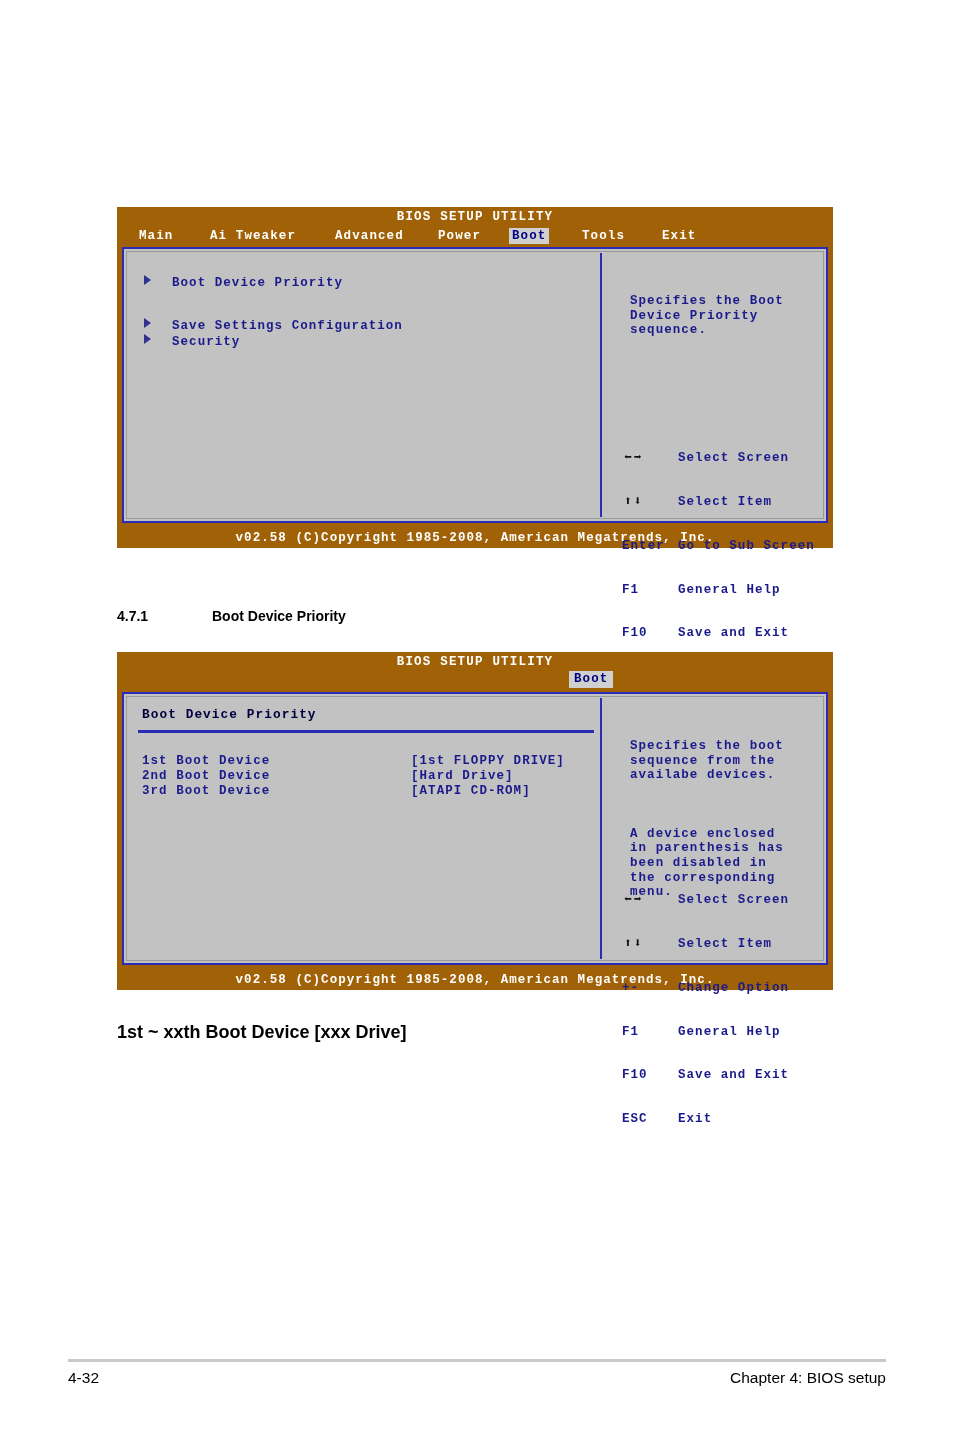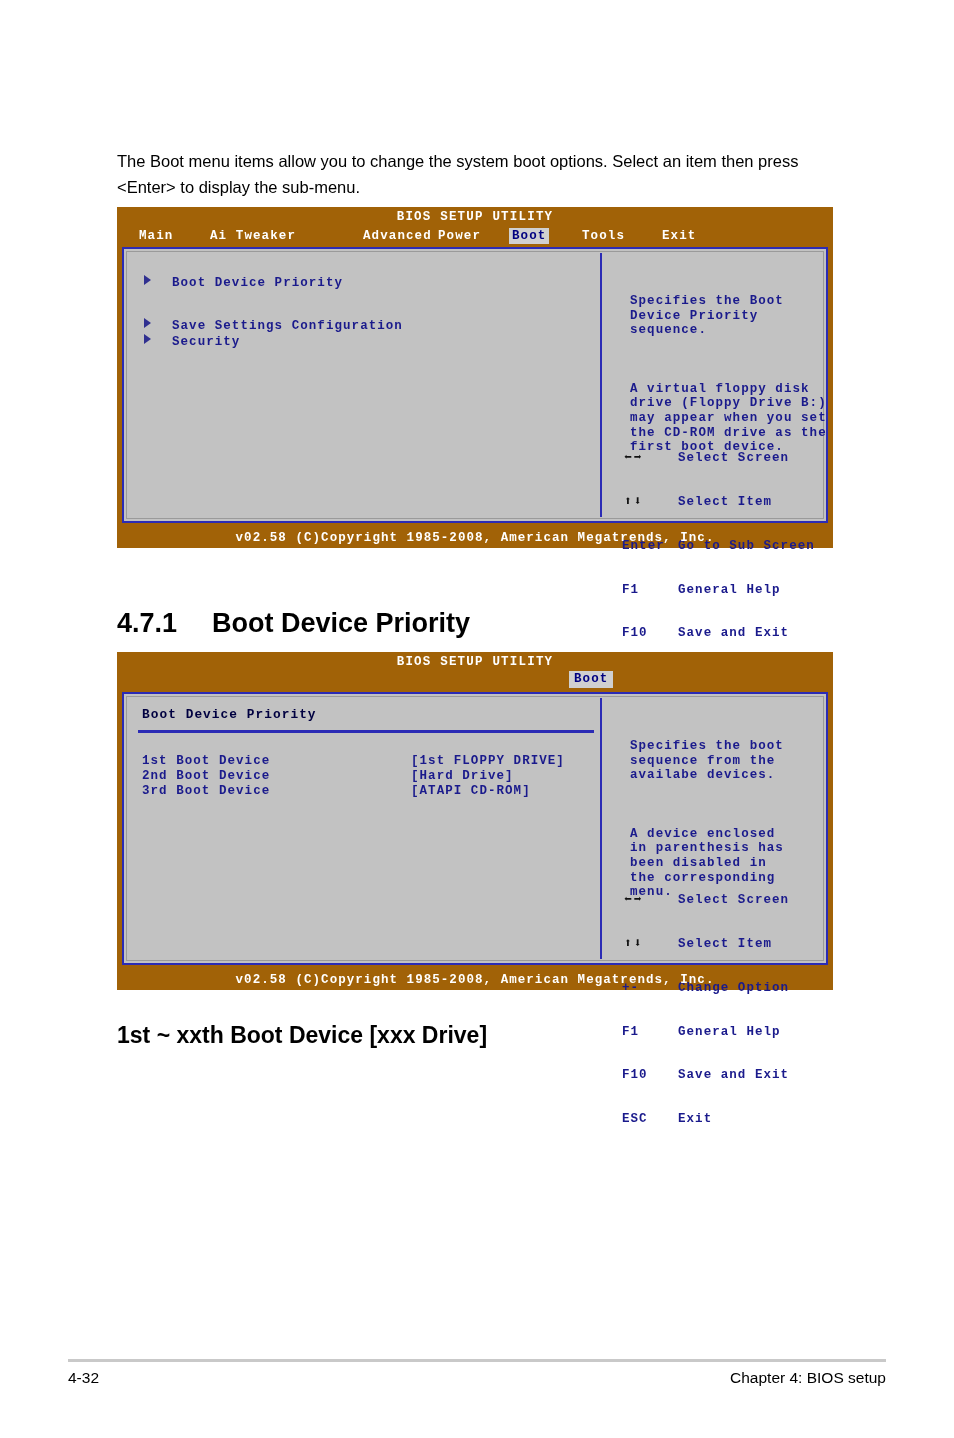--- a/index.html
+++ b/index.html
@@ -32,31 +32,31 @@
     font-weight: bold;
     letter-spacing: -0.2px;
     white-space: nowrap;
   }
   .h1 .num { display: inline-block; width: 103px; }
 
   .h2 {
     position: absolute;
     left: 117px;
     top: 608px;
-    font-size: 27px;
+    font-size: 14px;
     font-weight: bold;
     white-space: nowrap;
   }
   .h2 .num { display: inline-block; width: 95px; }
 
   .h3 {
     position: absolute;
     left: 117px;
     top: 1022px;
-    font-size: 23px;
+    font-size: 18px;
     font-weight: bold;
     white-space: nowrap;
   }
 
   .para {
     position: absolute;
     font-size: 16.5px;
     line-height: 25.5px;
     color: #000;
   }
@@ -261,30 +261,29 @@
     top: 1369px;
     font-size: 15.5px;
   }
 </style>
 </head>
 <body>
 
 <div class="page">
 
 
-  <div class="para para-intro">The Boot menu items allow you to change the system boot options. Select an item then press &lt;Enter&gt; to display the sub-menu.</div>
 
   <div class="bios bios-1">
 
     <div class="bios-title">BIOS SETUP UTILITY</div>
 
     <div class="bios-menubar">
       <span class="mi" style="left:19px;">Main</span>
       <span class="mi" style="left:90px;">Ai Tweaker</span>
-      <span class="mi" style="left:215px;margin-left:28px;">Advanced</span>
+      <span class="mi" style="left:215px;">Advanced</span>
       <span class="mi" style="left:318px;">Power</span>
       <span class="mi active" style="left:392px;">Boot</span>
       <span class="mi" style="left:462px;">Tools</span>
       <span class="mi" style="left:542px;">Exit</span>
     </div>
 
     <div class="bios-frame">
 
       <div class="bios-left">
         <div class="bios-item bios-text" style="left:16px; top:22px;">
@@ -296,25 +295,20 @@
         <div class="bios-item bios-text" style="left:16px; top:81px;">
           <span class="tri"></span><span>Security</span>
         </div>
       </div>
 
       <div class="bios-right">
         <div class="bios-help bios-text">
           <p>Specifies the Boot
 Device Priority
 sequence.</p>
-          <p>A virtual floppy disk
-drive (Floppy Drive B:)
-may appear when you set
-the CD-ROM drive as the
-first boot device.</p>
         </div>
 
         <div class="bios-keys bios-text" style="top:169px;">
           <div class="key-row">
             <span class="arrow-glyphs">⬅➡</span>
             <span class="key-desc">Select Screen</span>
           </div>
           <div class="key-row">
             <span class="arrow-glyphs">⬆⬇</span>
             <span class="key-desc">Select Item</span>

